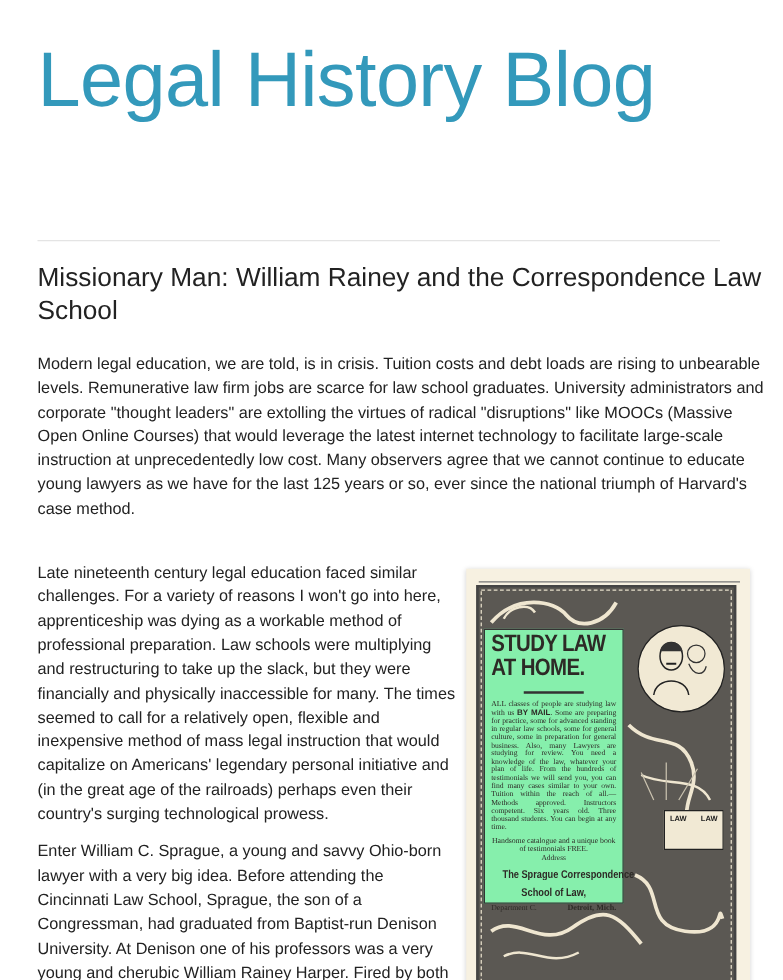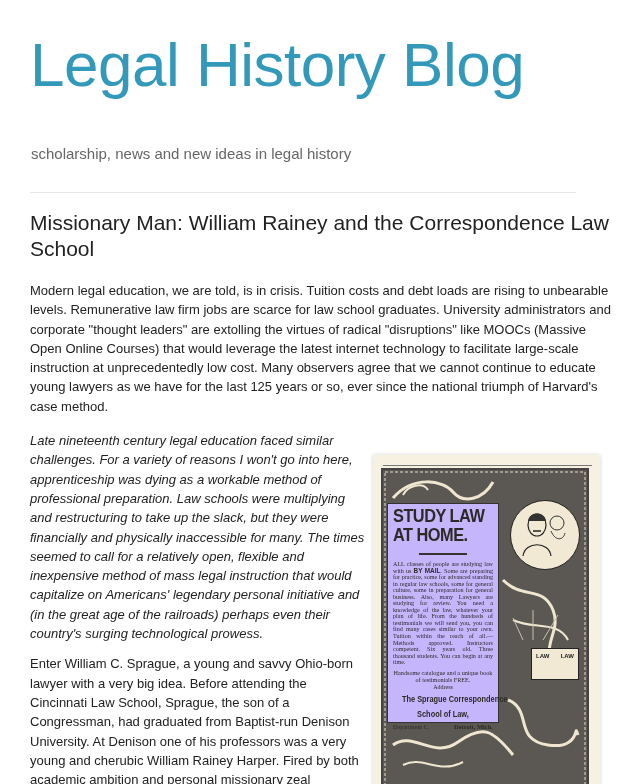--- a/index.html
+++ b/index.html
@@ -30,39 +30,39 @@
     font-size: 11px; font-weight: bold; color: #222222;
     margin: 6px 0 0 0; line-height: 14px;
   }
   .post-title {
     font-size: 21px; line-height: 26px; font-weight: normal; color: #222222;
     margin: 15px 0 0 0; width: 580px;
   }
   .post-author { font-size: 11px; color: #222222; margin-top: 2px; line-height: 14px; }
   .post-body { font-size: 13px; line-height: 19.3px; color: #222222; }
   .para1 { margin: 19px 0 0 0; width: 590px; }
-  .para2 { margin: 15px 0 0 0; width: 336px; font-style: italic; }
+  .para2 { margin: 32px 0 0 0; width: 336px; }
   .para3 { margin: 11px 0 0 0; width: 336px; }
 
   .figure {
     position: absolute; left: 373px; top: 455px; width: 227px; height: 340px;
     background: #f7f1e1; box-shadow: 0 0 4px rgba(0,0,0,0.18);
     overflow: hidden;
   }
   .figure .topline {
     position: absolute; left: 10px; right: 8px; top: 4px; height: 6px;
     border-bottom: 1px solid #777; font-size: 4px; color: #555; text-align: right;
   }
   .ad-frame {
     position: absolute; left: 8px; top: 13px; width: 208px; height: 325px;
     border: 2px solid #444; background: #5b5853; box-sizing: border-box;
   }
   .ad-panel {
     position: absolute; left: 4px; top: 33px; width: 112px; height: 220px;
-    background: #c4b5fd; border: 1px solid #333; box-sizing: border-box;
+    background: #86efac; border: 1px solid #333; box-sizing: border-box;
     padding: 2px 5px;
   }
   .ad-headline {
     font-family: "Liberation Sans", sans-serif; font-weight: bold;
     font-size: 19px; line-height: 19px; color: #2d2a26; letter-spacing: -0.6px;
     transform: scaleX(0.86); transform-origin: left;
     white-space: nowrap;
   }
   .ad-rule { width: 48px; margin: 9px auto 6px auto; border-top: 2px solid #333; }
   .ad-text {
@@ -96,21 +96,20 @@
   .book span {
     position: absolute; top: 4px; font-family: "Liberation Sans", sans-serif;
     font-size: 6px; font-weight: bold; color: #222;
   }
 </style>
 </head>
 <body>
 
 <div class="header">
   <a class="blog-title">Legal History Blog</a>
-  <div class="blog-desc">scholarship, news and new ideas in legal history</div>
   <div class="header-rule"></div>
 </div>
 
 <div class="main">
   <h3 class="post-title">Missionary Man: William Rainey and the Correspondence Law School</h3>
   <div class="post-body">
     <p class="para1">Modern legal education, we are told, is in crisis. Tuition costs and debt loads are rising to unbearable levels. Remunerative law firm jobs are scarce for law school graduates. University administrators and corporate "thought leaders" are extolling the virtues of radical "disruptions" like MOOCs (Massive Open Online Courses) that would leverage the latest internet technology to facilitate large-scale instruction at unprecedentedly low cost. Many observers agree that we cannot continue to educate young lawyers as we have for the last 125 years or so, ever since the national triumph of Harvard's case method.</p>
     <p class="para2">Late nineteenth century legal education faced similar challenges. For a variety of reasons I won't go into here, apprenticeship was dying as a workable method of professional preparation. Law schools were multiplying and restructuring to take up the slack, but they were financially and physically inaccessible for many. The times seemed to call for a relatively open, flexible and inexpensive method of mass legal instruction that would capitalize on Americans' legendary personal initiative and (in the great age of the railroads) perhaps even their country's surging technological prowess.</p>
     <p class="para3">Enter William C. Sprague, a young and savvy Ohio-born lawyer with a very big idea. Before attending the Cincinnati Law School, Sprague, the son of a Congressman, had graduated from Baptist-run Denison University. At Denison one of his professors was a very young and cherubic William Rainey Harper. Fired by both academic ambition and personal missionary zeal</p>
   </div>

